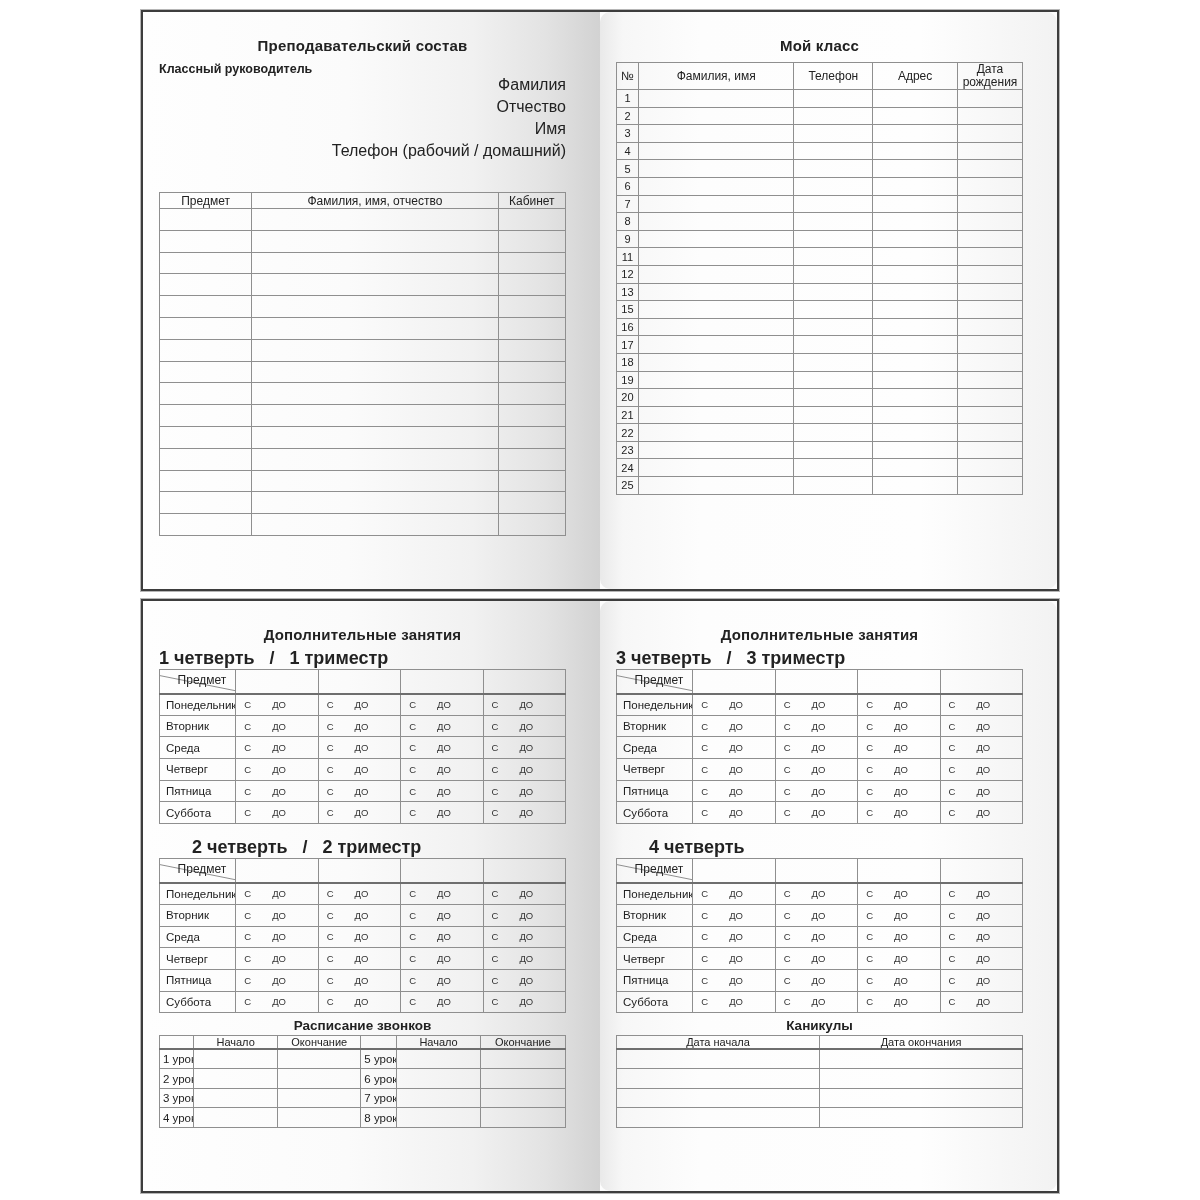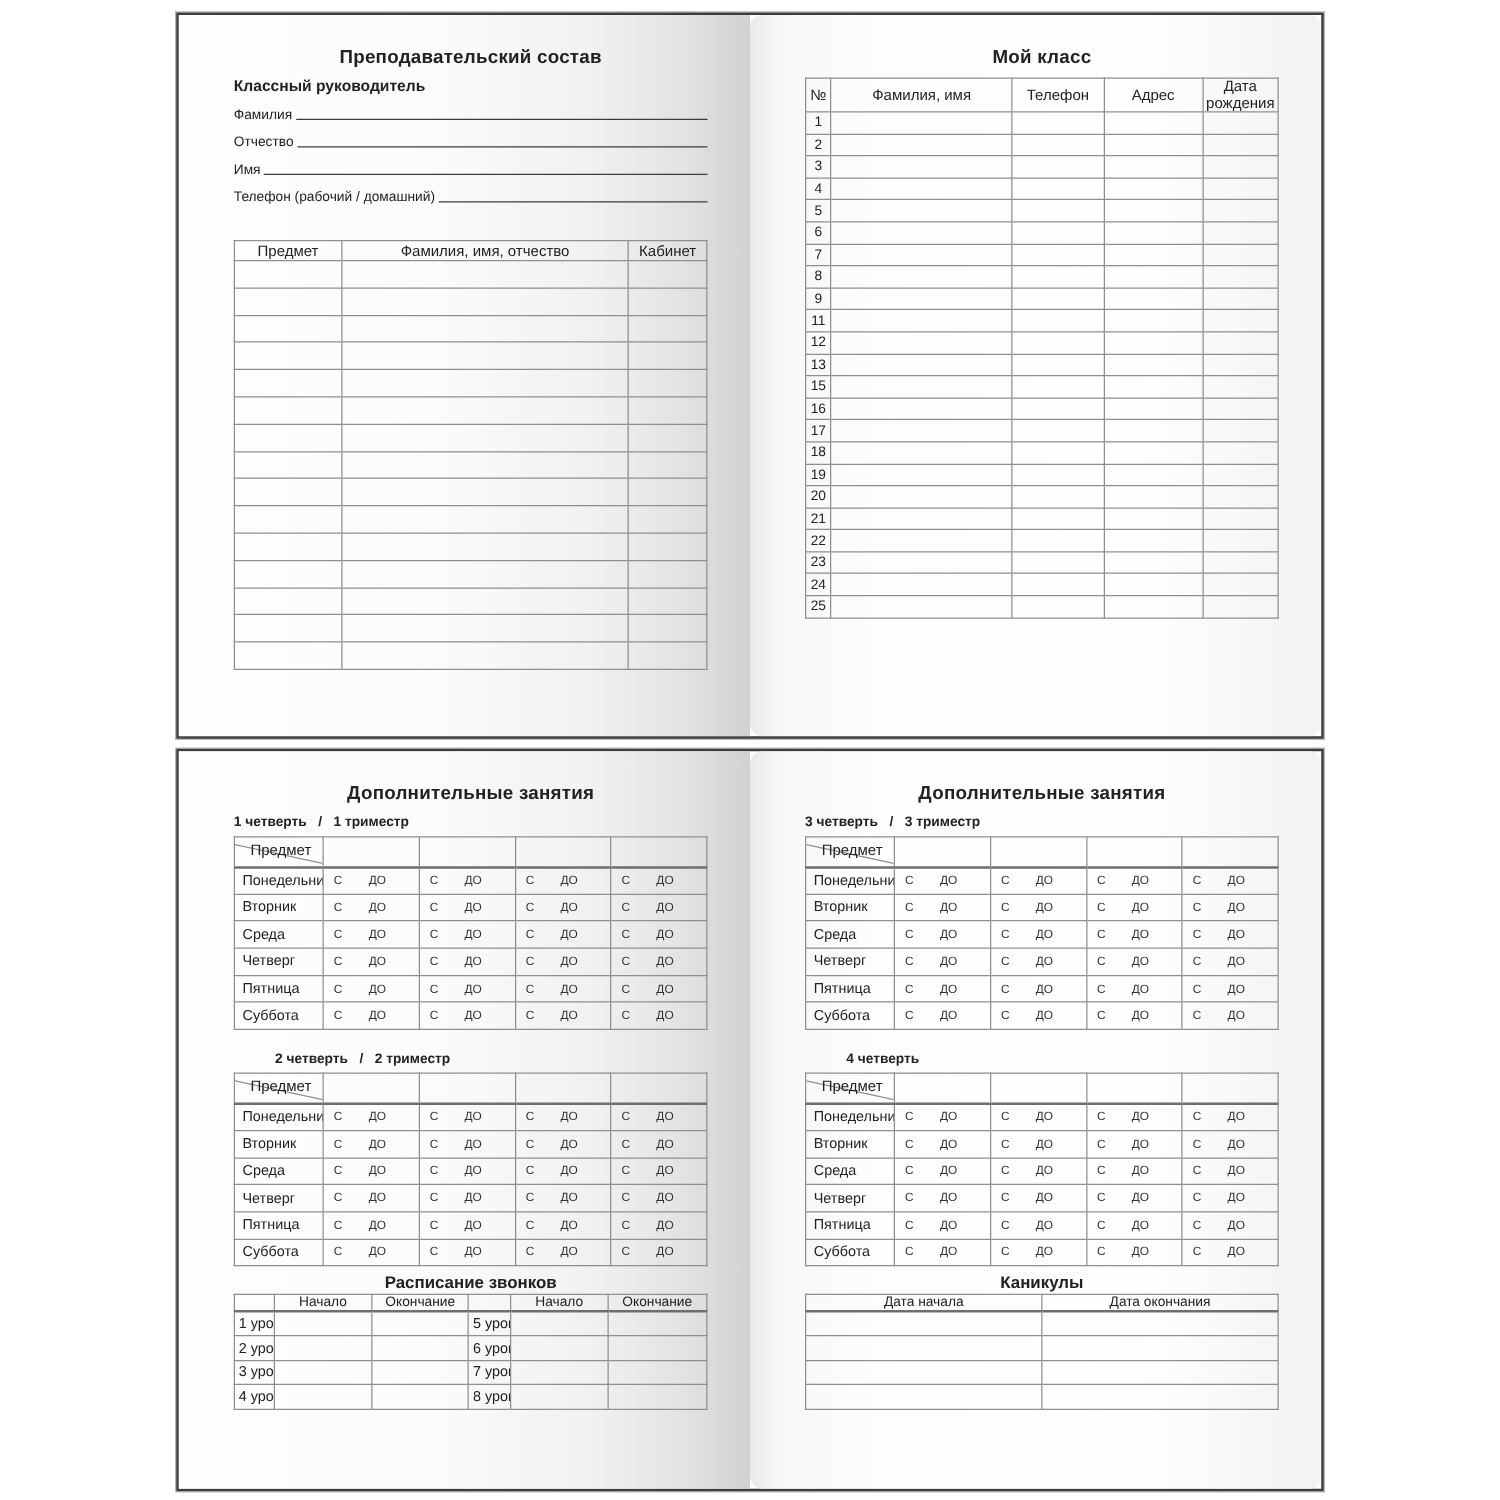--- a/index.html
+++ b/index.html
@@ -14,53 +14,53 @@
   .spread {
     position: absolute; left: 141px; width: 918px;
     border: 2px solid #3d3d3d;
     box-shadow: 0 0 0 1px #b6b6b6;
     display: flex;
     overflow: hidden;
     background: #fdfdfd;
   }
   #spread-top { top: 10px; height: 581px; }
   #spread-bottom { top: 599px; height: 594px; }
-  .page { width: 50%; height: 100%; padding: 0 34px 0 44px; position: relative; }
+  .page { width: 50%; height: 100%; padding: 0 34px 0 16px; position: relative; }
   .page-left {
     background: linear-gradient(to right, #fefefe 0%, #fbfbfb 45%, #f1f1f1 72%, #e3e3e3 88%, #d2d2d2 100%);
   }
   .page-right {
     background: linear-gradient(to right, #e9e9e9 0%, #f7f7f7 5%, #fdfdfd 22%, #fefefe 70%, #f2f2f2 100%);
     border-radius: 10px;
   }
 
   .page-title {
     margin: 26px 0 0; font-size: 15px; line-height: 16px;
     font-weight: bold; text-align: center; letter-spacing: .2px;
   }
   .subhead { margin-top: 8px; font-size: 12.5px; font-weight: bold; line-height: 14px; }
-  .field { display: flex; align-items: flex-end; height: 22px; font-size: 11px; }
+  .field { display: flex; align-items: flex-end; height: 22px; font-size: 16px; flex-direction: column; }
   .fline { flex: 1; border-bottom: 1px solid #3c3c3c; margin: 0 0 2px 3px; }
 
   table { border-collapse: collapse; width: 100%; table-layout: fixed; }
   .tbl { border: 1.5px solid #5c5c5c; }
   .tbl th, .tbl td { border: 1px solid #8f8f8f; padding: 0; overflow: hidden; }
   .tbl th { font-weight: normal; font-size: 12px; text-align: center; }
   .tbl td { font-size: 12px; }
 
   .teachers { margin-top: 28px; }
   .teachers th { height: 16px; }
   .teachers td { height: 21.8px; }
 
   .myclass { margin-top: 8px; }
   .myclass th { height: 26px; line-height: 13px; }
   .myclass td { height: 17.6px; }
   .myclass td.num { font-size: 11px; text-align: center; }
 
-  .qtr { font-weight: bold; font-size: 11px; line-height: 14px; margin: 8px 0 4px; white-space: pre; }
+  .qtr { font-weight: bold; font-size: 18px; line-height: 14px; margin: 8px 0 4px; white-space: pre; }
   .qtr.second { margin-top: 16px; margin-left: 33px; }
 
   .sched thead th { height: 24px; border-bottom: 2px solid #6e6e6e; }
   .sched td { height: 21.7px; }
   .sched td.day { font-size: 11.5px; text-align: left; padding-left: 6px; white-space: nowrap; }
   .corner { position: relative; }
   .diag { position: absolute; left: 0; top: 0; width: 100%; height: 100%; display: block; }
   .diag line { stroke: #8f8f8f; stroke-width: 1; }
   .corner-label { position: absolute; top: 3px; right: 9px; font-size: 12px; }
   .ft { display: flex; align-items: center; padding-left: 8px; font-size: 9.5px; text-transform: uppercase; color: #333; }

